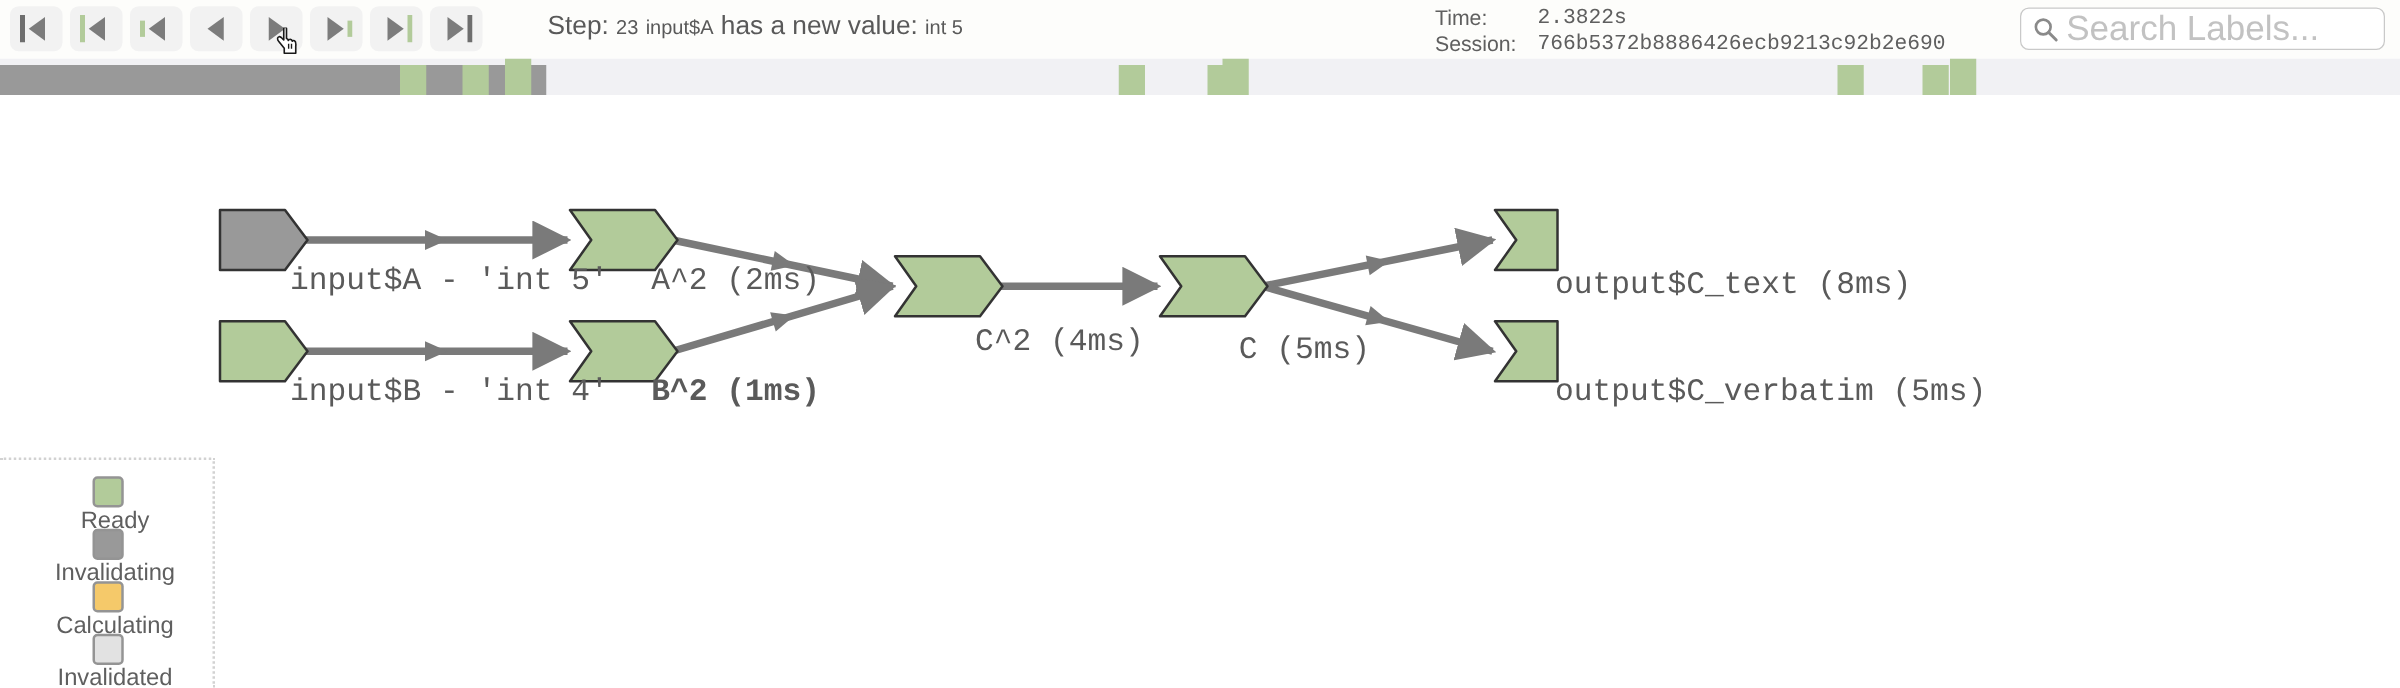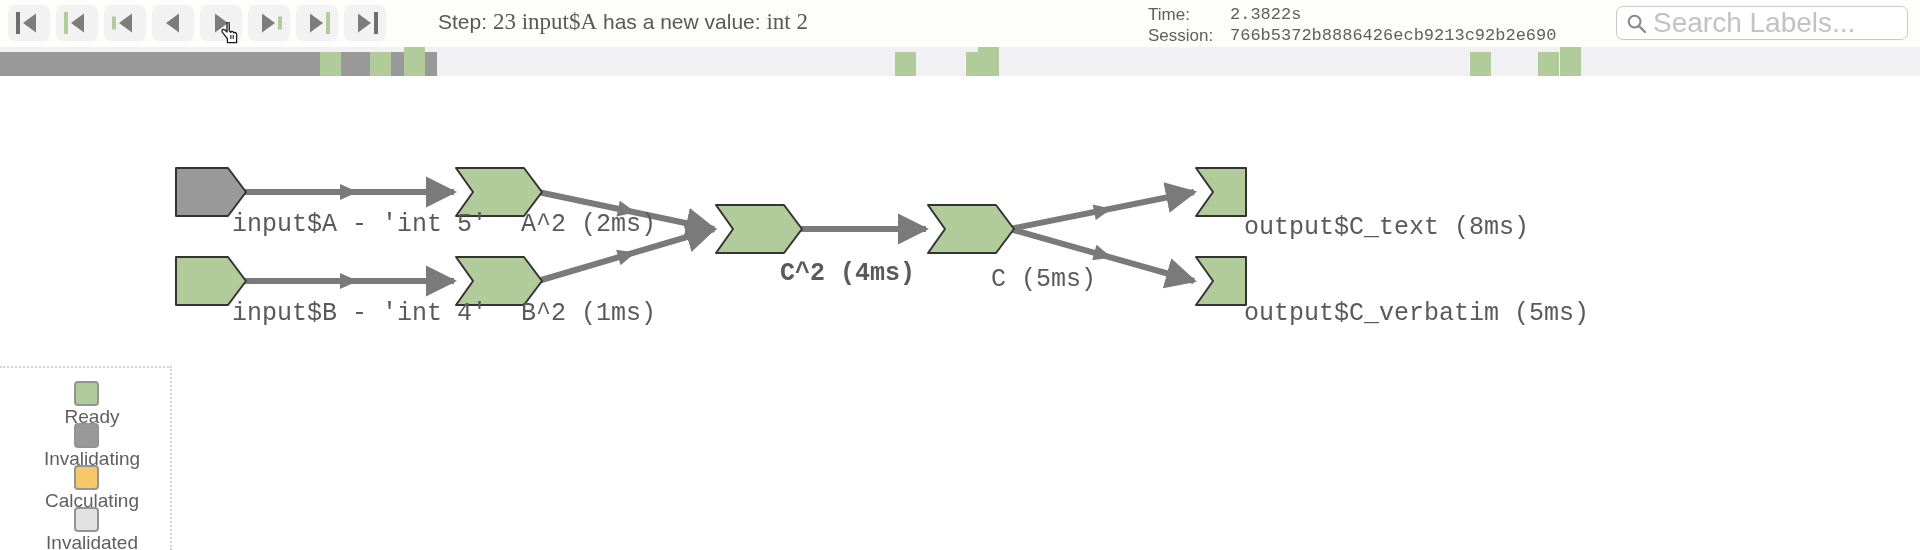--- a/index.html
+++ b/index.html
@@ -21,21 +21,21 @@
     border:none;display:flex;align-items:center;justify-content:center;
     cursor:pointer;padding:0;position:relative;
   }
   .tbtn svg{display:block;}
 
   .stepinfo{
     position:absolute;left:438px;top:9px;
     font-size:21px;color:#595959;white-space:nowrap;
   }
   .stepinfo .lbl{font-family:"Liberation Sans",sans-serif;}
-  .stepinfo .mono{font-family:Liberation Serif, serif;font-size:23px;}
+  .stepinfo .mono{font-family:Liberation Sans, sans-serif;font-size:16px;}
 
   .timebox{
     position:absolute;left:1148px;top:4px;
     font-size:17px;color:#5f5f5f;line-height:21px;white-space:nowrap;
   }
   .timebox .row{display:flex;}
   .timebox .k{width:82px;font-family:"Liberation Sans",sans-serif;}
   .timebox .v{font-family:"Liberation Mono",monospace;}
 
   .searchwrap{
@@ -145,21 +145,21 @@
             <rect x="22" y="0" width="4" height="22" fill="#6e6e6e"></rect>
           </svg>
         </button>
       </div>
 
     <div class="stepinfo">
       <span class="lbl">Step:</span>
       <span class="mono">23</span>
       <span class="mono">input$A</span>
       <span class="lbl">has a new value:</span>
-      <span class="mono">int 2</span>
+      <span class="mono">int 5</span>
     </div>
 
     <div class="timebox">
       <div class="row">
         <span class="k">Time:</span>
         <span class="v">2.3822s</span>
       </div>
       <div class="row">
         <span class="k">Session:</span>
         <span class="v">766b5372b8886426ecb9213c92b2e690</span>
@@ -215,22 +215,22 @@
         <path d="M 456 92 L 524 92 L 542 116 L 524 140 L 456 140 L 473 116 Z" fill="#b2cb9a" stroke="#333333" stroke-width="2" stroke-linejoin="round"></path>
         <path d="M 456 181 L 524 181 L 542 205 L 524 229 L 456 229 L 473 205 Z" fill="#b2cb9a" stroke="#333333" stroke-width="2" stroke-linejoin="round"></path>
         <path d="M 716 129 L 784 129 L 802 153 L 784 177 L 716 177 L 733 153 Z" fill="#b2cb9a" stroke="#333333" stroke-width="2" stroke-linejoin="round"></path>
         <path d="M 928 129 L 996 129 L 1014 153 L 996 177 L 928 177 L 945 153 Z" fill="#b2cb9a" stroke="#333333" stroke-width="2" stroke-linejoin="round"></path>
         <path d="M 1196 92 L 1246 92 L 1246 140 L 1196 140 L 1213 116 Z" fill="#b2cb9a" stroke="#333333" stroke-width="2" stroke-linejoin="round"></path>
         <path d="M 1196 181 L 1246 181 L 1246 229 L 1196 229 L 1213 205 Z" fill="#b2cb9a" stroke="#333333" stroke-width="2" stroke-linejoin="round"></path>
       </svg>
       <div class="nodelabel" style="left: 232px; top: 134px; color: rgb(90, 90, 90);">input$A - 'int 5'</div>
       <div class="nodelabel" style="left: 232px; top: 223px; color: rgb(90, 90, 90);">input$B - 'int 4'</div>
       <div class="nodelabel" style="left: 521px; top: 134px; color: rgb(90, 90, 90);">A^2 (2ms)</div>
-      <div class="nodelabel" style="left: 521px; top: 223px; color: rgb(90, 90, 90);">B^2 (1ms)</div>
-      <div class="nodelabel" style="left: 780px; top: 183px; color: rgb(90, 90, 90); font-weight: bold;">C^2 (4ms)</div>
+      <div class="nodelabel" style="left: 521px; top: 223px; color: rgb(90, 90, 90); font-weight: bold;">B^2 (1ms)</div>
+      <div class="nodelabel" style="left: 780px; top: 183px; color: rgb(90, 90, 90);">C^2 (4ms)</div>
       <div class="nodelabel" style="left: 991px; top: 189px; color: rgb(90, 90, 90);">C (5ms)</div>
       <div class="nodelabel" style="left: 1244px; top: 137px; color: rgb(90, 90, 90);">output$C_text (8ms)</div>
       <div class="nodelabel" style="left: 1244px; top: 223px; color: rgb(90, 90, 90);">output$C_verbatim (5ms)</div>
     </div>
 
   <div class="legend" id="legend">
       <div class="legrow">
         <span class="swatch" style="background: rgb(178, 203, 154);"></span>
         <span class="legtext">Ready</span>
       </div>

